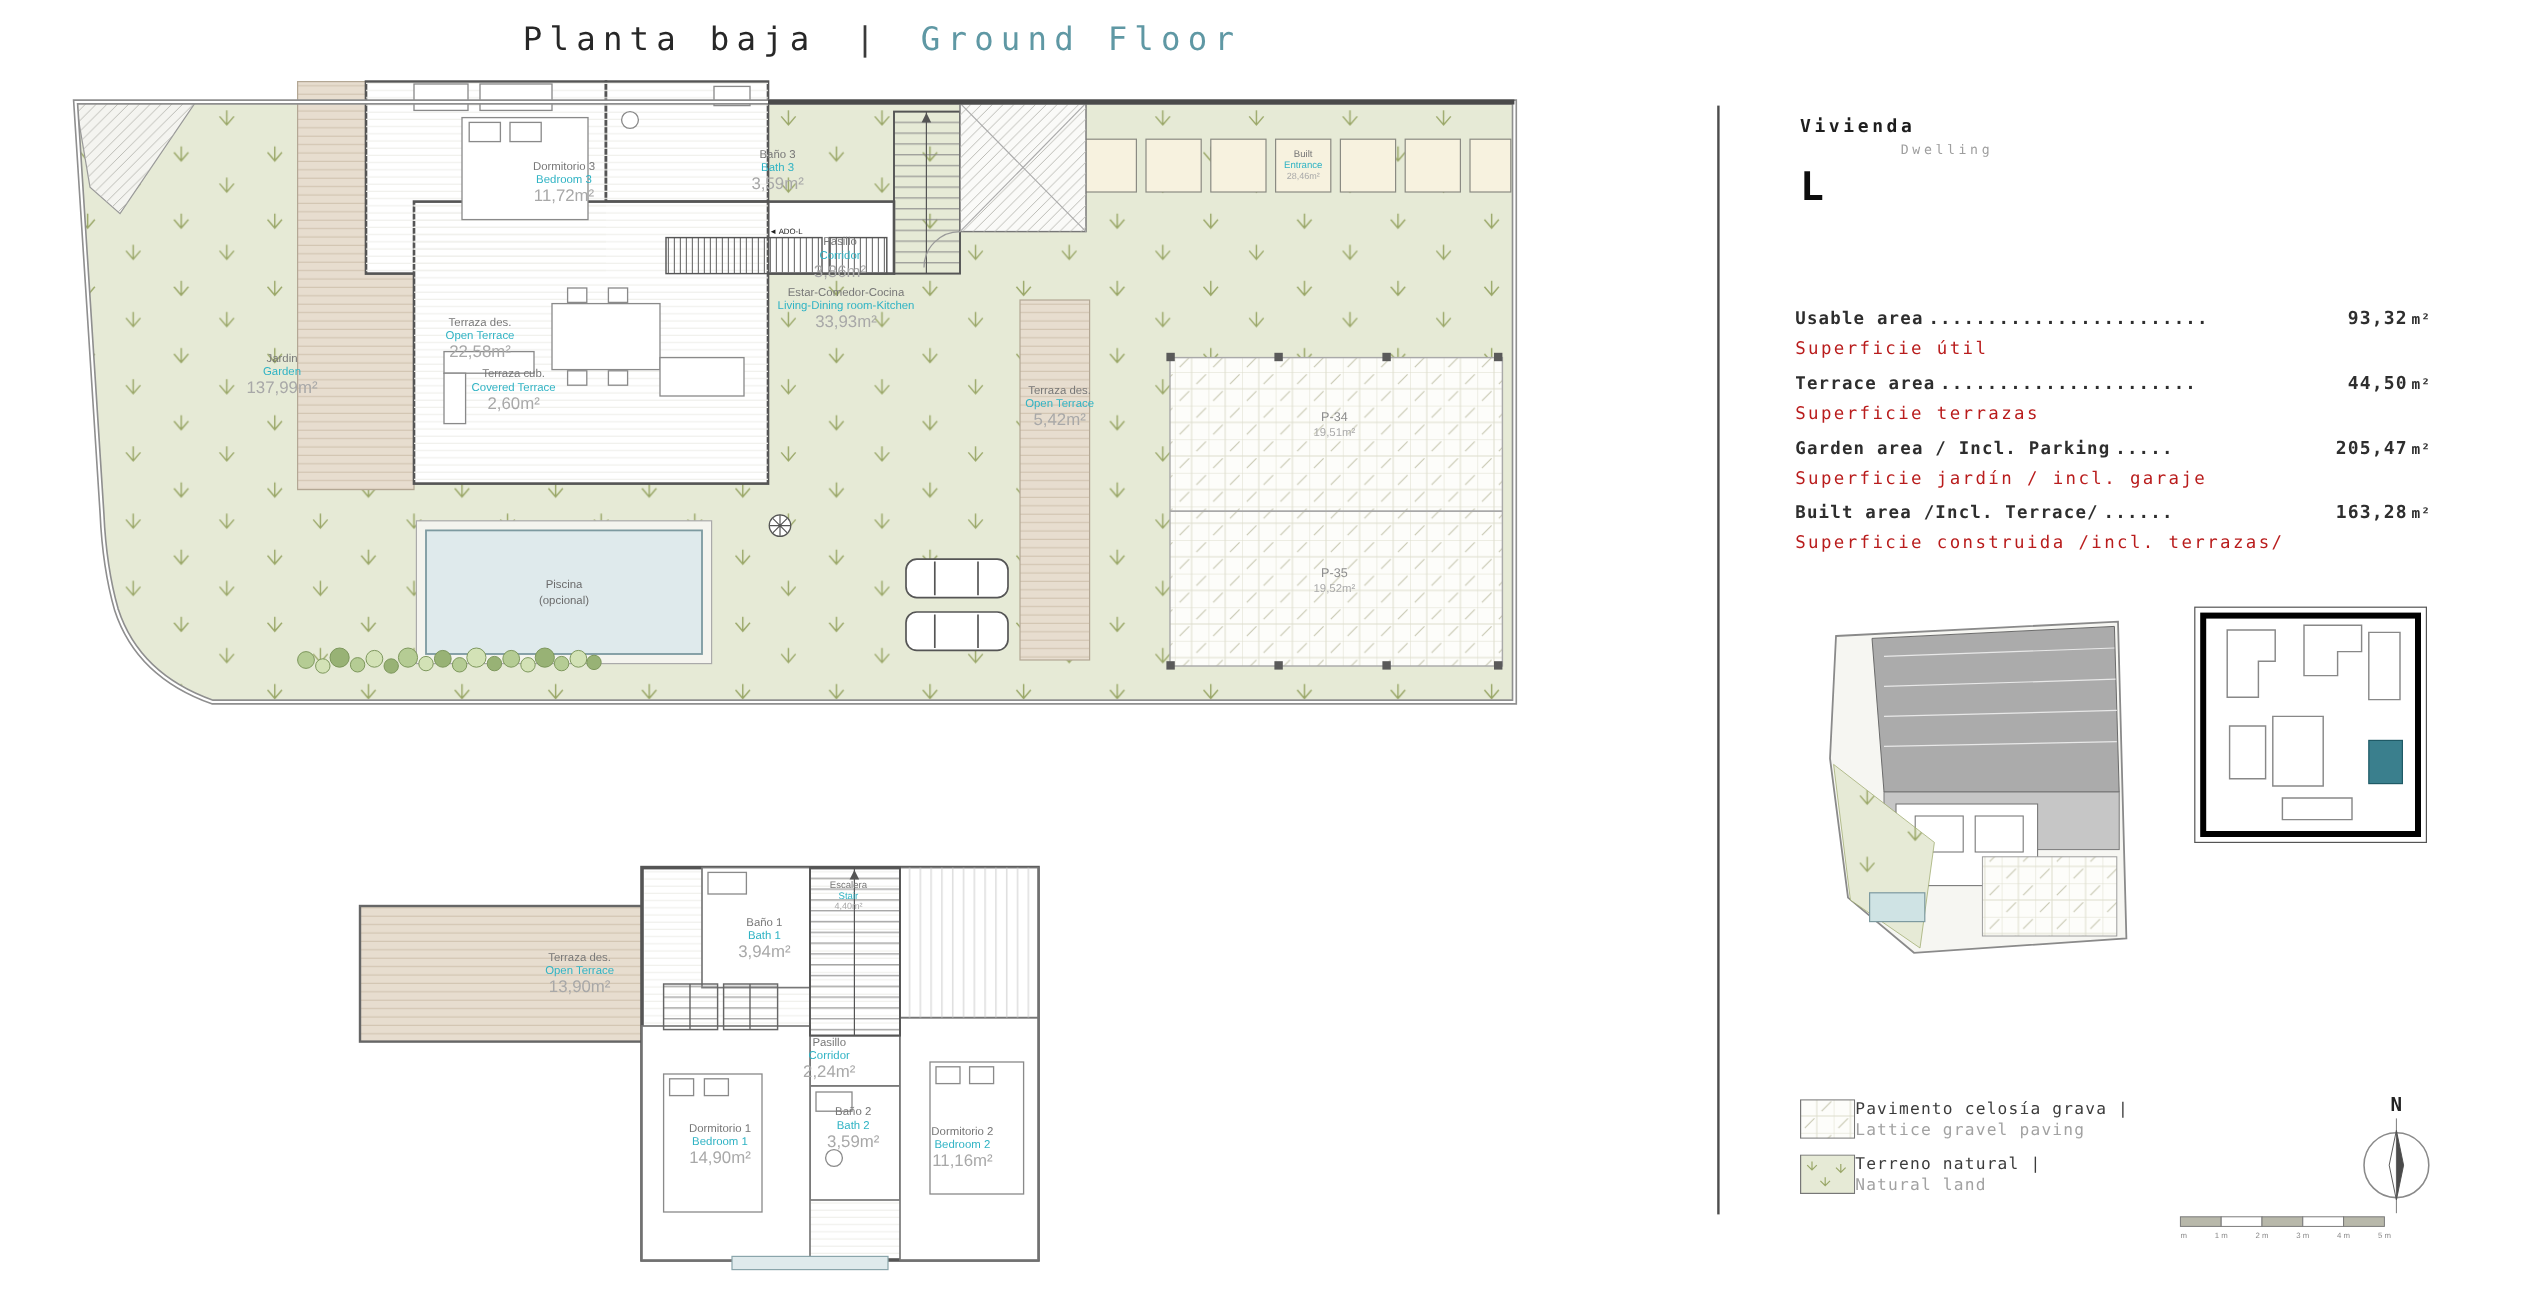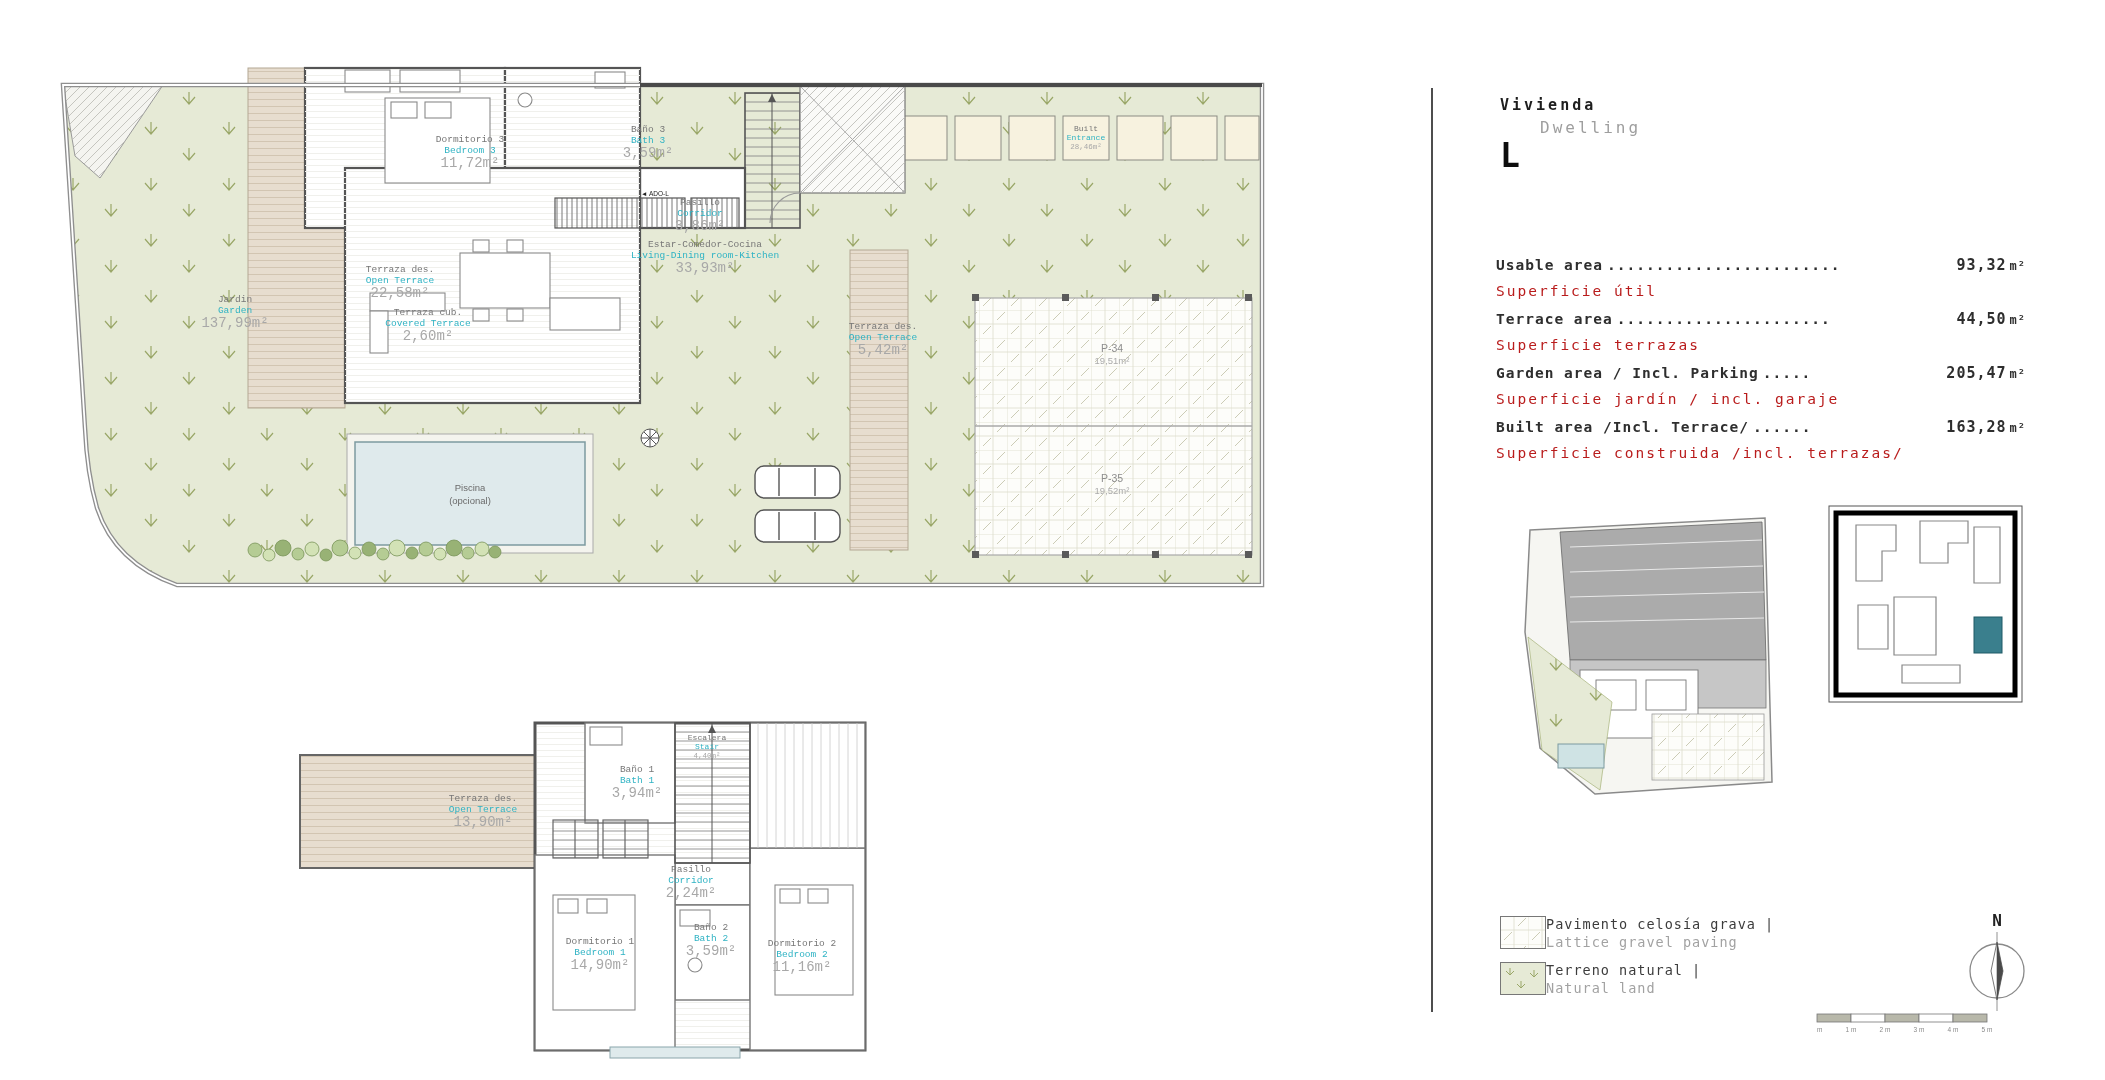--- a/index.html
+++ b/index.html
@@ -10,37 +10,37 @@
   
   .floor-title{position:absolute;transform:translateX(-50%);white-space:nowrap;
     font-size:27px;letter-spacing:6px;color:#272727;}
   .floor-title .sep{color:#3a3a3a;padding:0 10px;}
   .floor-title .en{color:#5f98a4;}
 
   
   .plan{position:absolute;}
   .plan > svg{position:absolute;left:0;top:0;}
   .lbl{position:absolute;transform:translate(-50%,-50%);text-align:center;white-space:nowrap;
-    font-family:Liberation Mono, monospace;font-size:9.5px;line-height:1.12;}
+    font-family:Liberation Sans, sans-serif;font-size:9.5px;line-height:1.12;}
   .lbl .es{color:#777;}
   .lbl .en{color:#2fb3c4;}
   .lbl .ar{color:#a8a8a8;font-size:14px;}
   .lbl.sm{font-size:8px;}
   .lbl.sm .ar{font-size:7.5px;}
   .plbl{position:absolute;transform:translate(-50%,-50%);text-align:center;white-space:nowrap;
     font-family:"Liberation Sans",sans-serif;font-size:10.5px;color:#8d8d8d;line-height:1.2;}
   .plbl .ar{font-size:9.5px;color:#ababab;}
   .pool-lbl{position:absolute;transform:translate(-50%,-50%);text-align:center;
     font-family:"Liberation Sans",sans-serif;font-size:9.5px;color:#6b6b6b;line-height:1.35;}
   .ado{position:absolute;font-family:"Liberation Sans",sans-serif;font-size:6.5px;color:#222;}
 
   
   .divider{position:absolute;left:1431px;top:88px;width:2px;height:924px;background:#4d4d4d;}
   .p-viv{position:absolute;left:1500px;top:96px;font-weight:bold;font-size:15px;letter-spacing:3px;color:#1e1e1e;}
-  .p-dwe{position:absolute;left:1540px;top:118px;font-size:16px;letter-spacing:3px;color:#9e9e9e;}
+  .p-dwe{position:absolute;left:1584px;top:118px;font-size:11px;letter-spacing:3px;color:#9e9e9e;}
   .p-unit{position:absolute;left:1500px;top:136px;font-size:33px;font-weight:bold;color:#0d0d0d;}
   .areas{position:absolute;left:1496px;top:256px;width:530px;}
   .area-main{display:flex;align-items:baseline;height:27px;font-weight:bold;color:#2e2e2e;
     font-size:14.5px;letter-spacing:1px;white-space:nowrap;}
   .a-dots{margin-left:4px;overflow:hidden;}
   .a-val{margin-left:auto;font-size:15px;padding-left:8px;}
   .a-unit{font-size:12px;margin-left:3px;}
   .area-sub{height:27px;color:#b91c1c;font-size:14.5px;letter-spacing:2px;white-space:nowrap;}
   .legend-row{position:absolute;left:1500px;display:flex;align-items:flex-start;}
   .legend-text .es{font-size:13.5px;color:#3c3c3c;letter-spacing:1px;}
@@ -80,20 +80,25 @@
       </pattern>
       <pattern id="pVline" width="9" height="10" patternUnits="userSpaceOnUse">
         <line x1="4" y1="0" x2="4" y2="10" stroke="#c9c9c9" stroke-width="0.8"></line>
       </pattern>
       <pattern id="pDense" width="5" height="8" patternUnits="userSpaceOnUse">
         <line x1="2" y1="0" x2="2" y2="8" stroke="#777" stroke-width="1"></line>
       </pattern>
     </defs>
   </svg>
 
+  <div class="floor-title" style="left:735px;top:18px;">
+    <span class="es">Planta baja</span>
+    <span class="sep">|</span>
+    <span class="en">Ground Floor</span>
+  </div>
 
   <div class="plan" style="left:55px;top:58px;width:1215px;height:535px;">
     <svg width="1215" height="535" viewBox="0 0 1215 535">
 
       <path d="M8,27 H1207 V527 H122 Q60,505 42,450 Q32,415 30,370 L8,27 Z" fill="#e6ead6"></path>
       <path d="M8,27 H1207 V527 H122 Q60,505 42,450 Q32,415 30,370 L8,27 Z" fill="url(#pGrass)"></path>
 
       <g>
         <polygon points="8,27 108,27 45,120 20,98" fill="#f4f4f0" stroke="#999" stroke-width="1"></polygon>
         <polygon points="8,27 108,27 45,120 20,98" fill="url(#pHatch)"></polygon>

